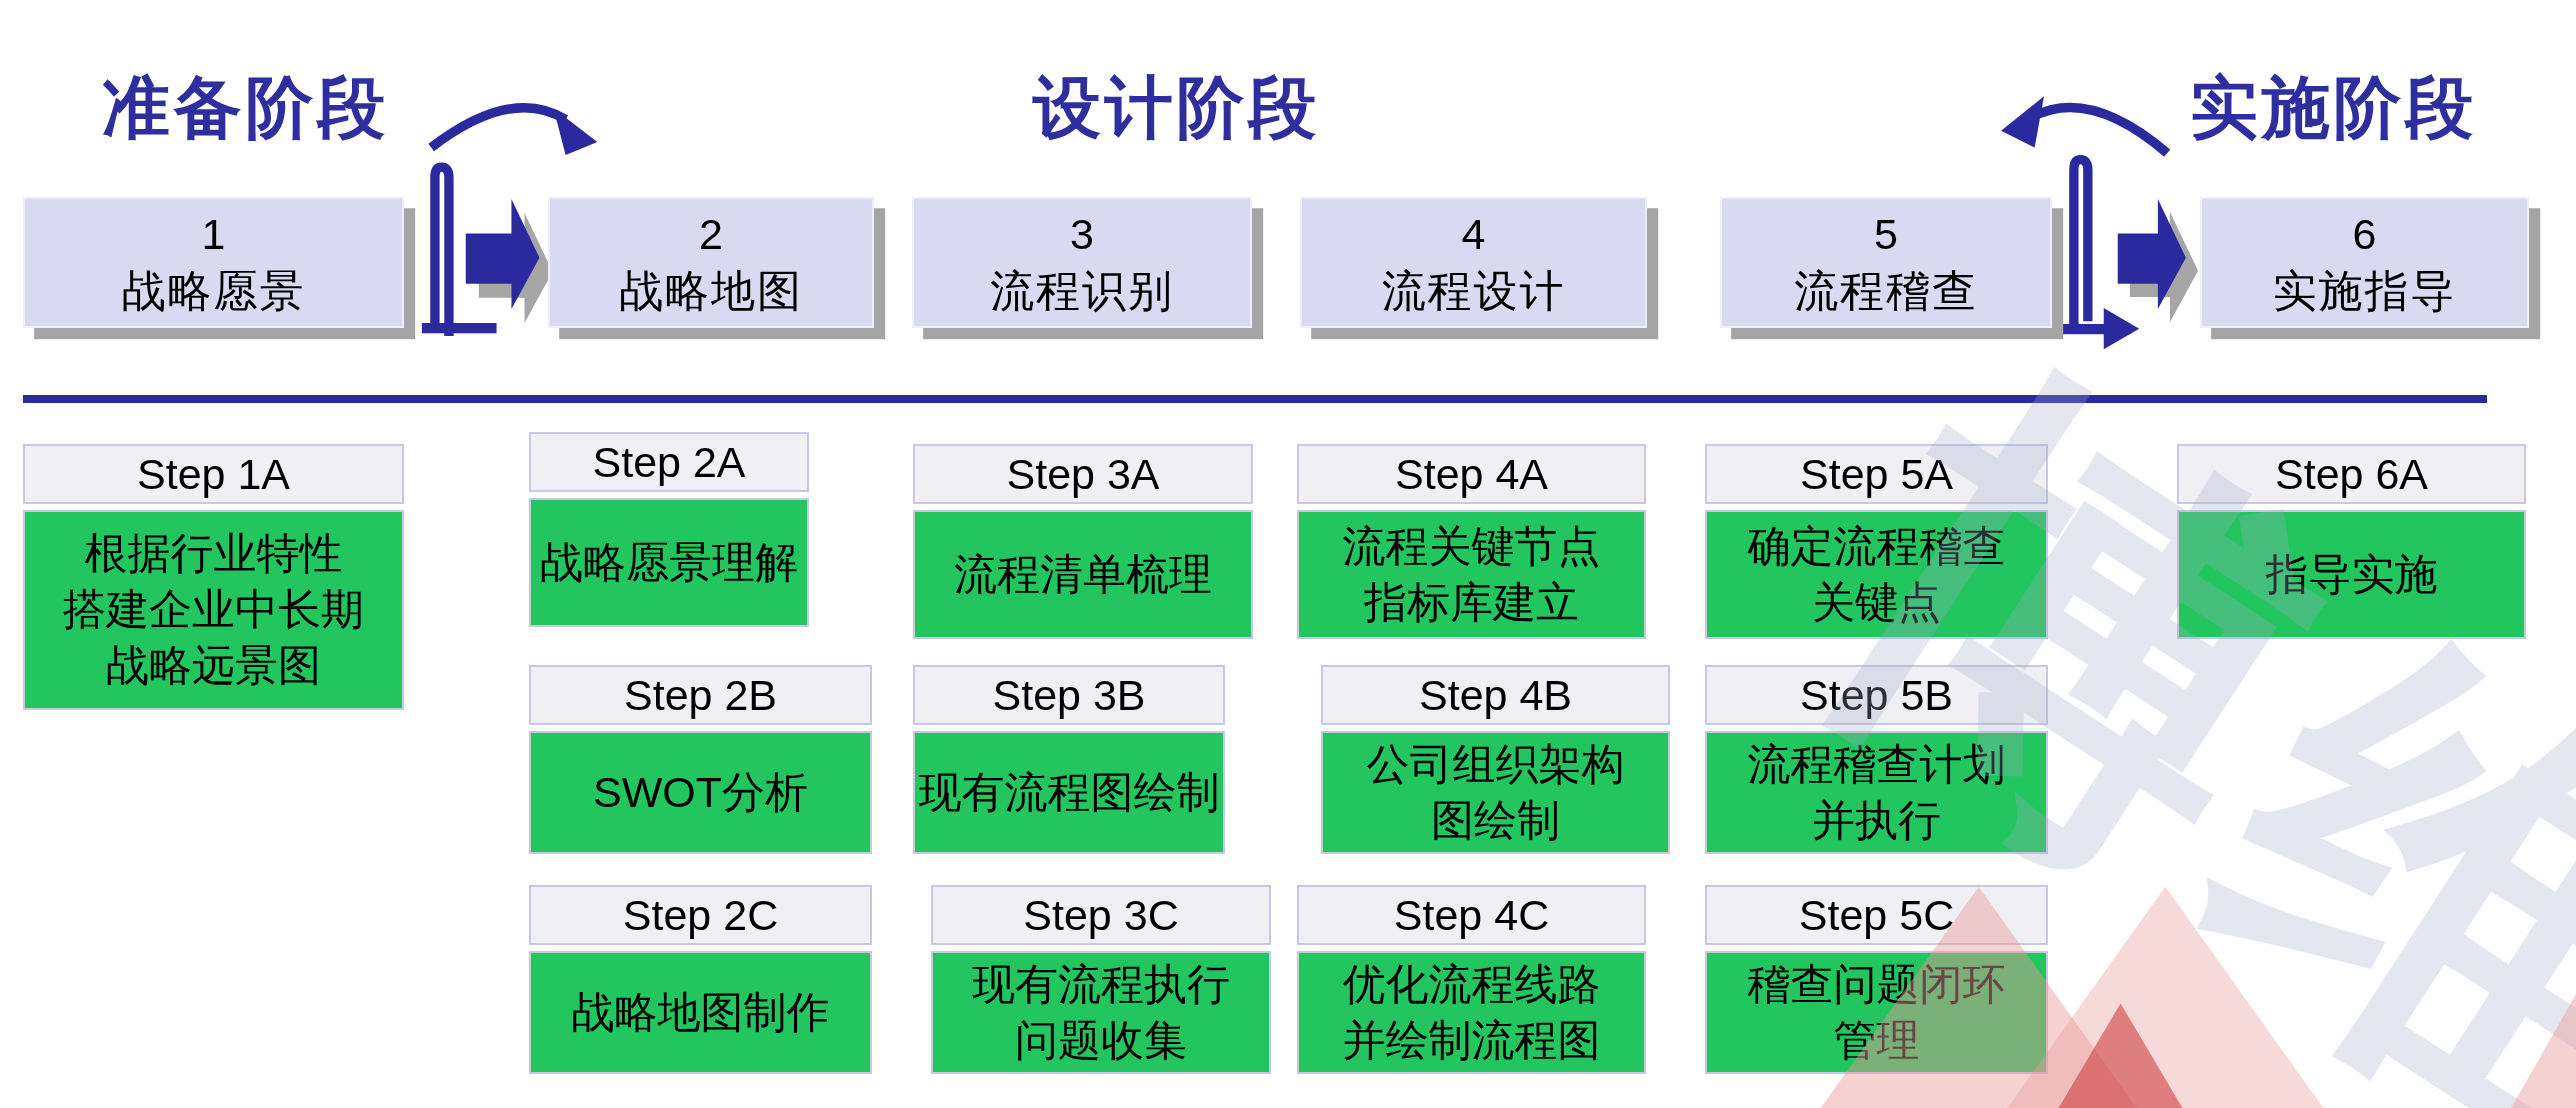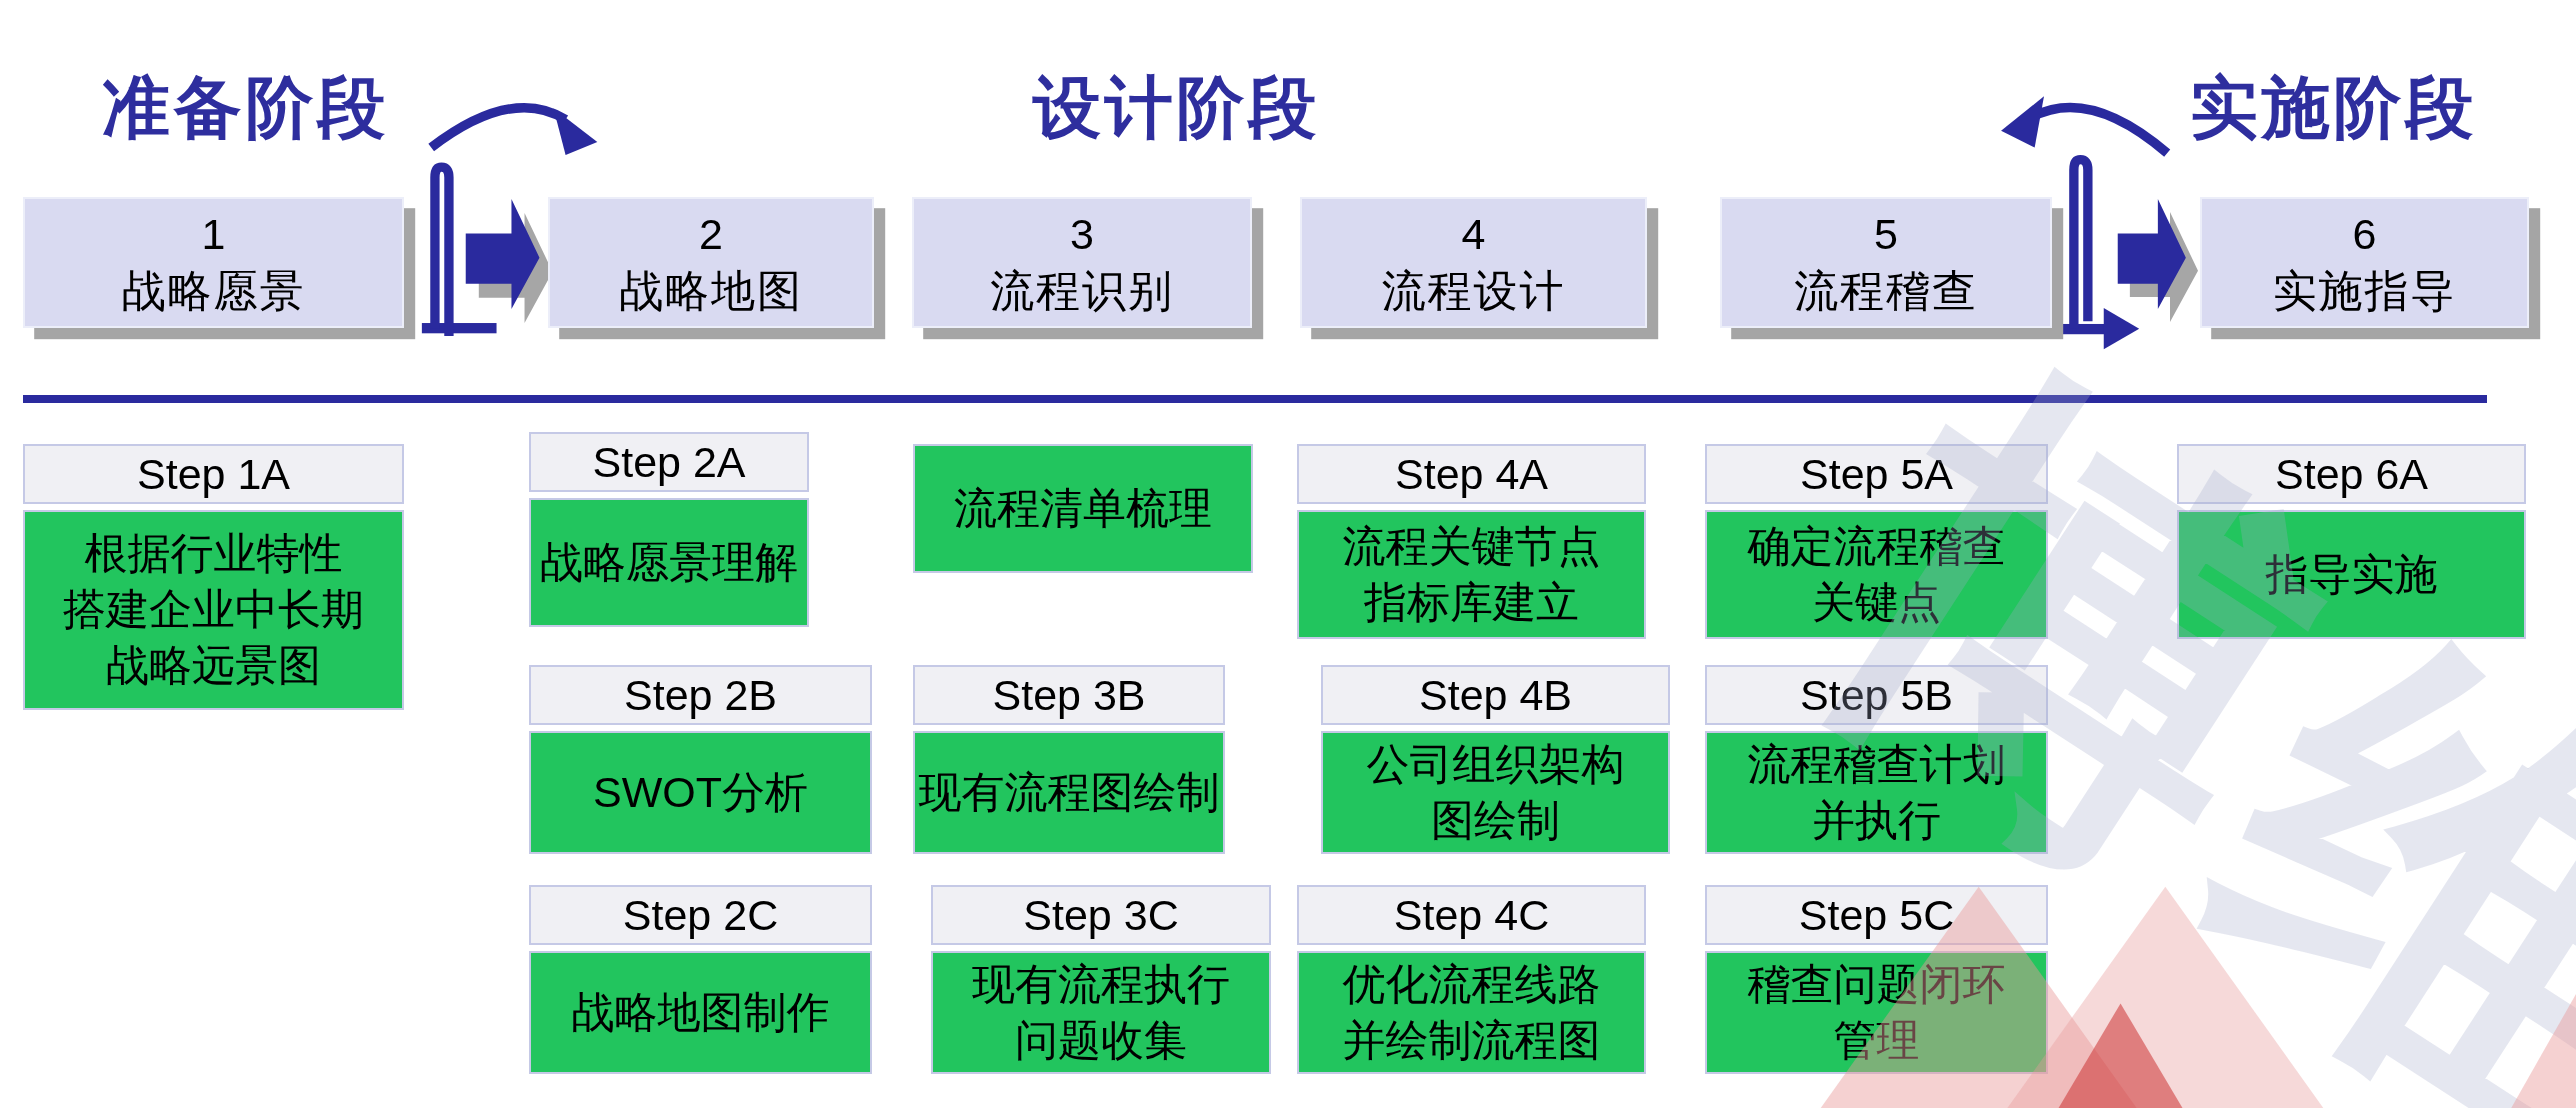--- a/index.html
+++ b/index.html
@@ -177,20 +177,23 @@
   <div class="step" style="left:529px;top:885px;width:343px;">
     <div class="step-header">
       <span>Step 2C</span>
     </div>
     <div class="step-body body-c">
       <span>战略地图制作</span>
     </div>
   </div>
 
   <div class="step" style="left:913px;top:444px;width:340px;">
+    <div class="step-header">
+      <span>Step 3A</span>
+    </div>
     <div class="step-body body-a">
       <span>流程清单梳理</span>
     </div>
   </div>
   <div class="step" style="left:913px;top:665px;width:312px;">
     <div class="step-header">
       <span>Step 3B</span>
     </div>
     <div class="step-body body-b">
       <span>现有流程图绘制</span>

